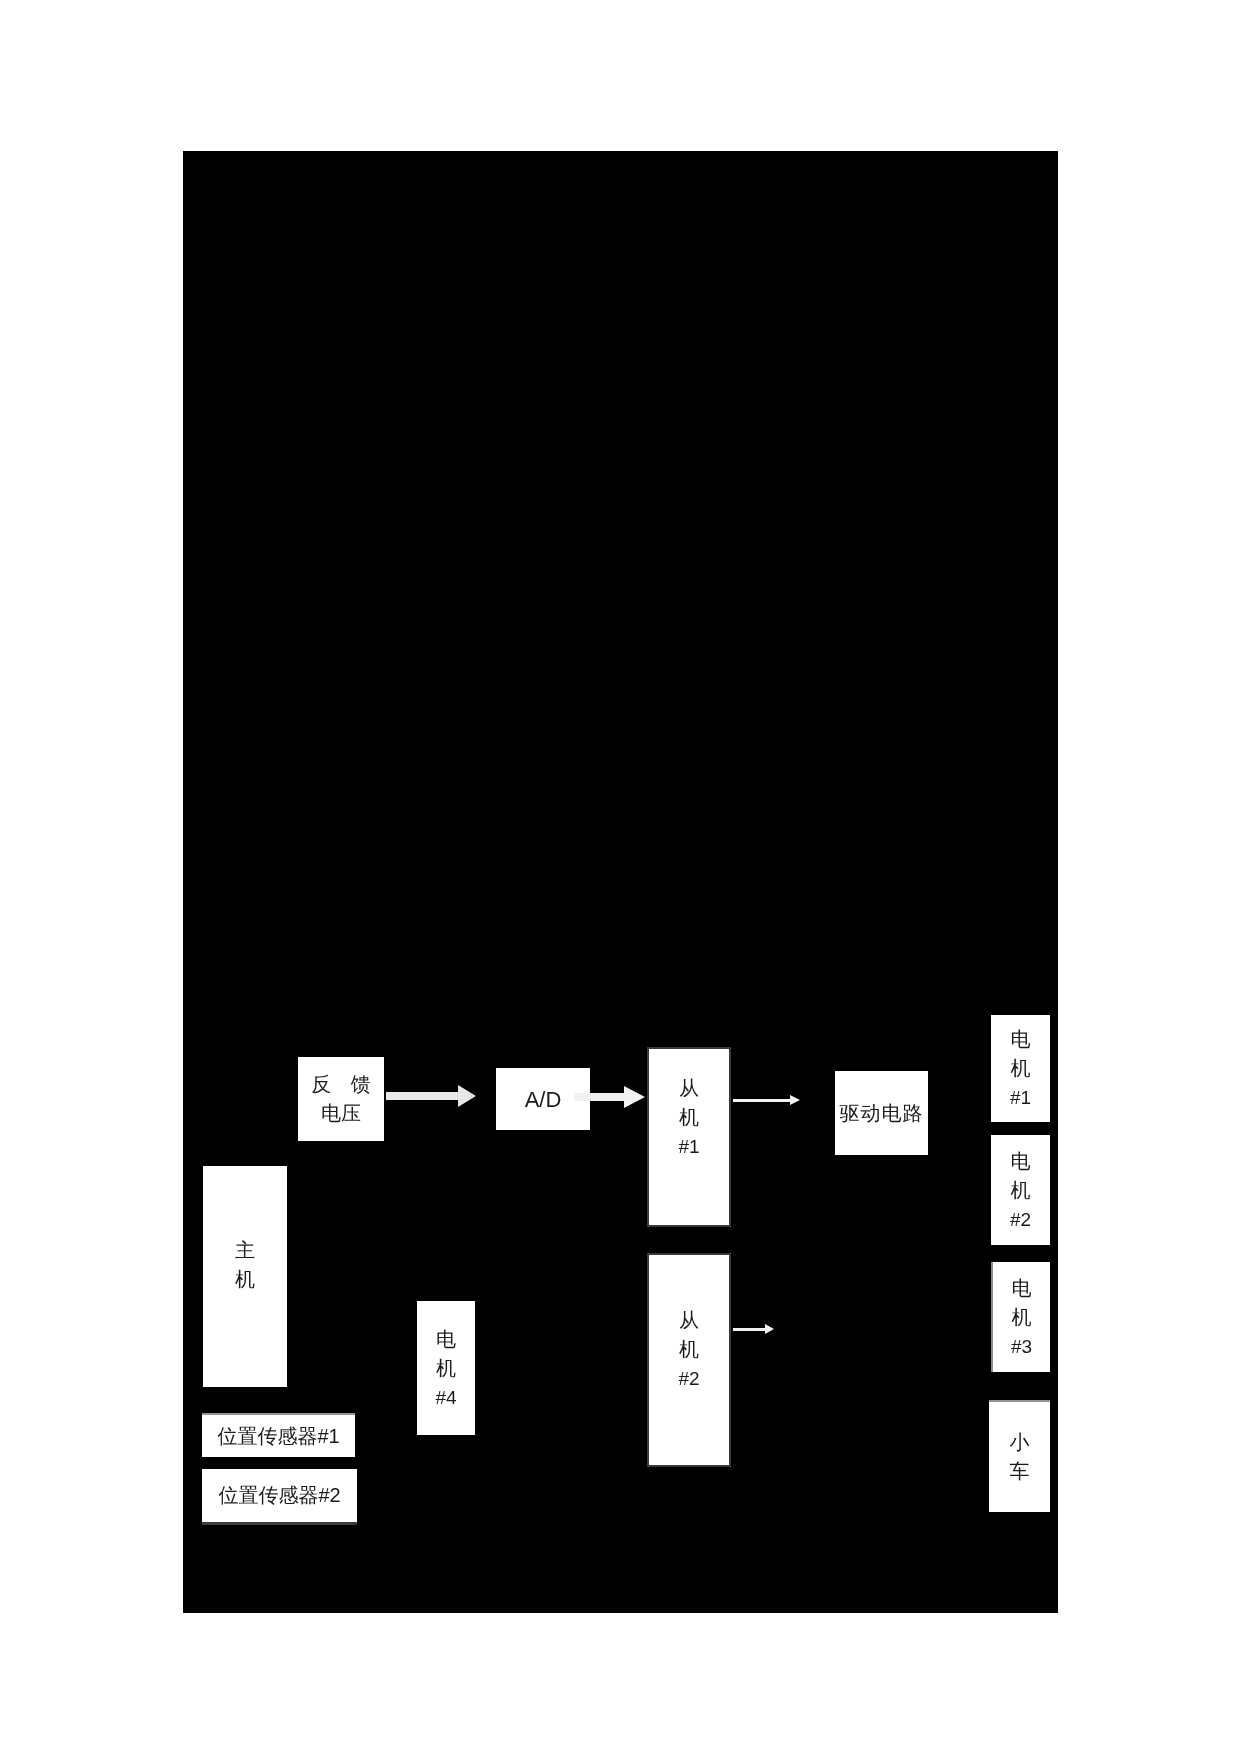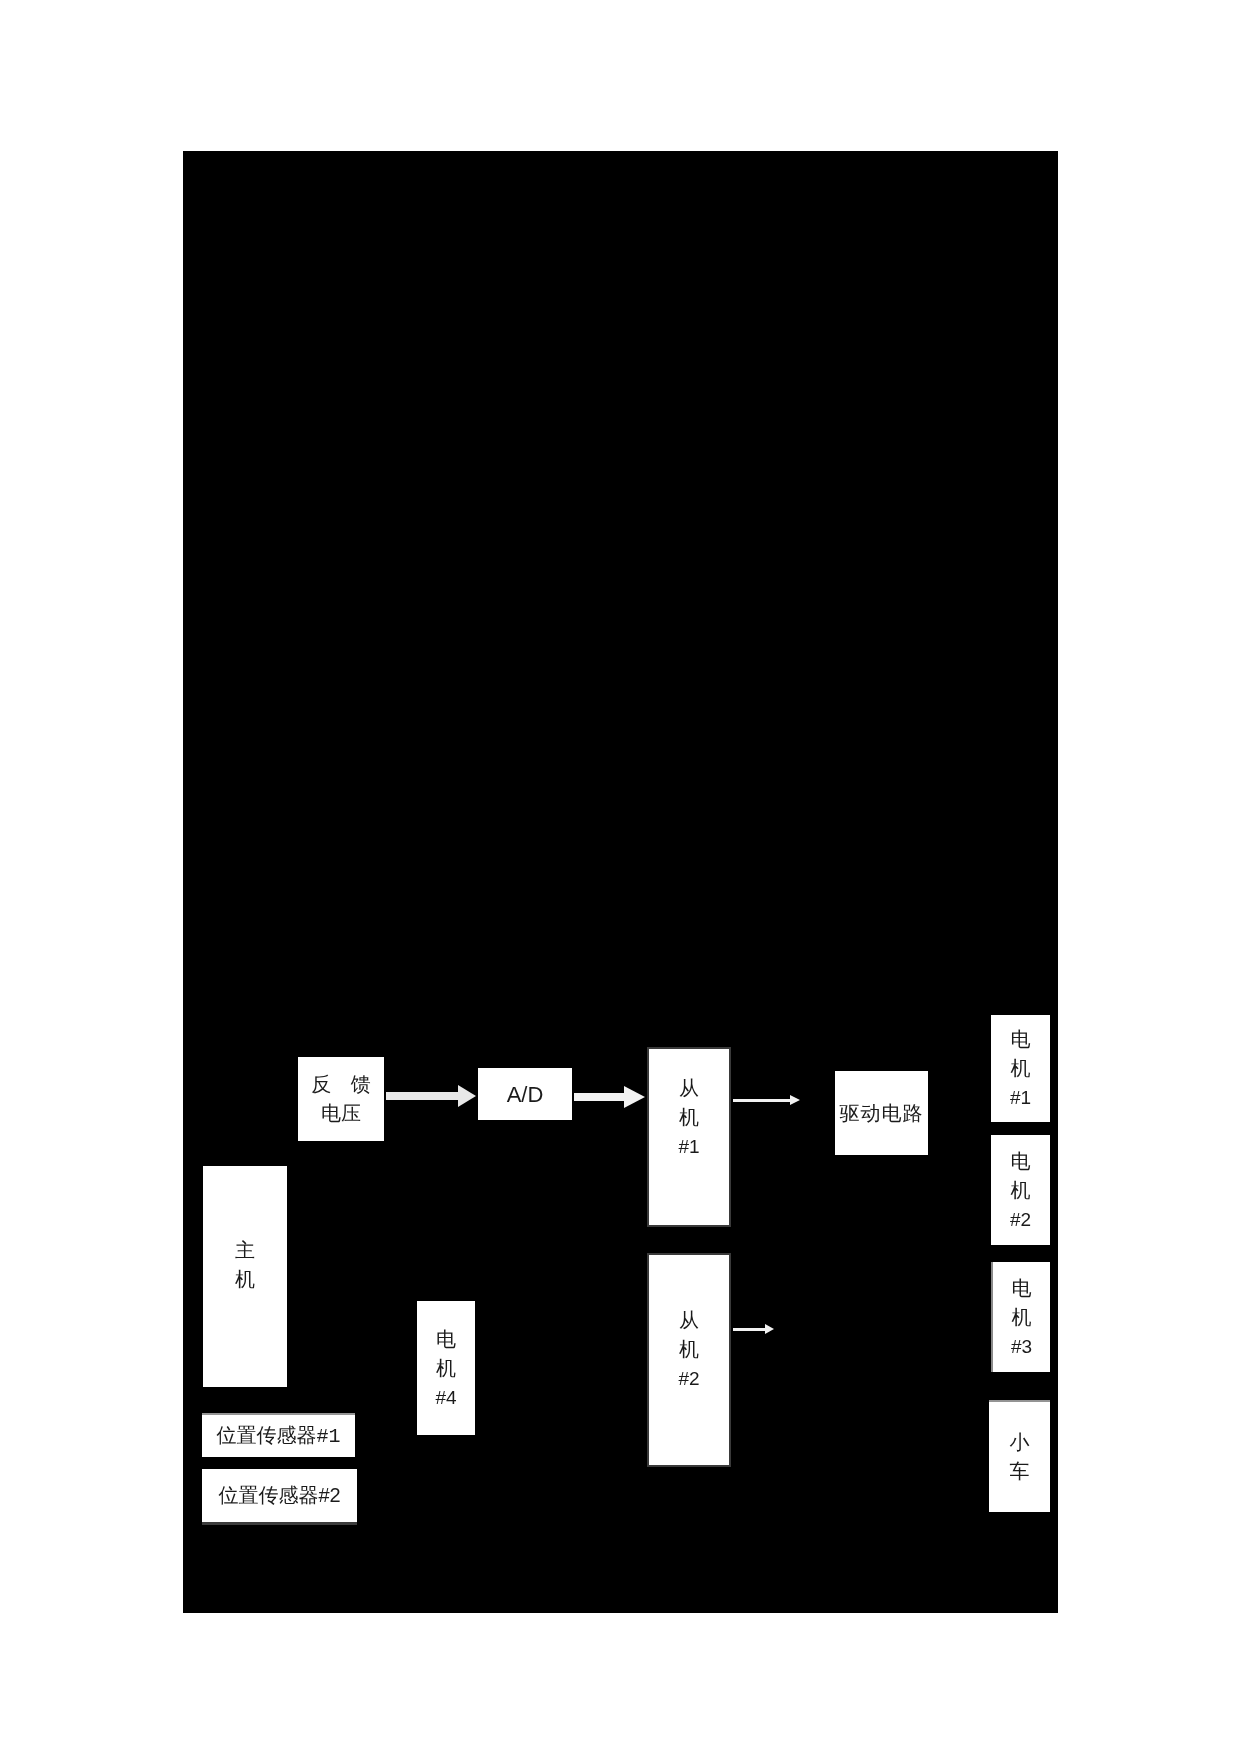--- a/index.html
+++ b/index.html
@@ -61,21 +61,21 @@
 <body>
 
 <div class="page">
   <div class="canvas">
 
     <div class="node" style="left:115px;top:906px;width:86px;height:84px;">
       <span class="ws-wide">反 馈</span>
       <span>电压</span>
     </div>
 
-    <div class="node" style="left:295px;top:917px;width:94px;height:52px;font-size:22px;">
+    <div class="node" style="left:313px;top:917px;width:94px;height:62px;font-size:22px;">
       <span>A/D</span>
     </div>
 
     <div class="node bordered" style="left:464px;top:896px;width:84px;height:180px;padding-bottom:40px;">
       <span>从</span>
       <span>机</span>
       <span style="font-size:19px;">#1</span>
     </div>
 
     <div class="node" style="left:652px;top:920px;width:93px;height:84px;letter-spacing:1px;">
@@ -115,21 +115,21 @@
       <span>机</span>
       <span style="font-size:19px;">#4</span>
     </div>
 
     <div class="node bordered" style="left:464px;top:1102px;width:84px;height:214px;padding-bottom:22px;">
       <span>从</span>
       <span>机</span>
       <span style="font-size:19px;">#2</span>
     </div>
 
-    <div class="node edge-top-light" style="left:19px;top:1262px;width:153px;height:44px;font-family:Liberation Mono, monospace;">
+    <div class="node edge-top-light" style="left:19px;top:1262px;width:153px;height:44px;">
       <span>位置传感器#1</span>
     </div>
 
     <div class="node edge-bottom-dark" style="left:19px;top:1318px;width:155px;height:56px;">
       <span>位置传感器#2</span>
     </div>
 
     <div class="arrow" style="left:203px;top:933px;width:90px;height:24px;">
       <div class="stem" style="left:0;top:8px;width:72px;height:8px;"></div>
       <div class="head head-big" style="left:72px;top:1px;"></div>

